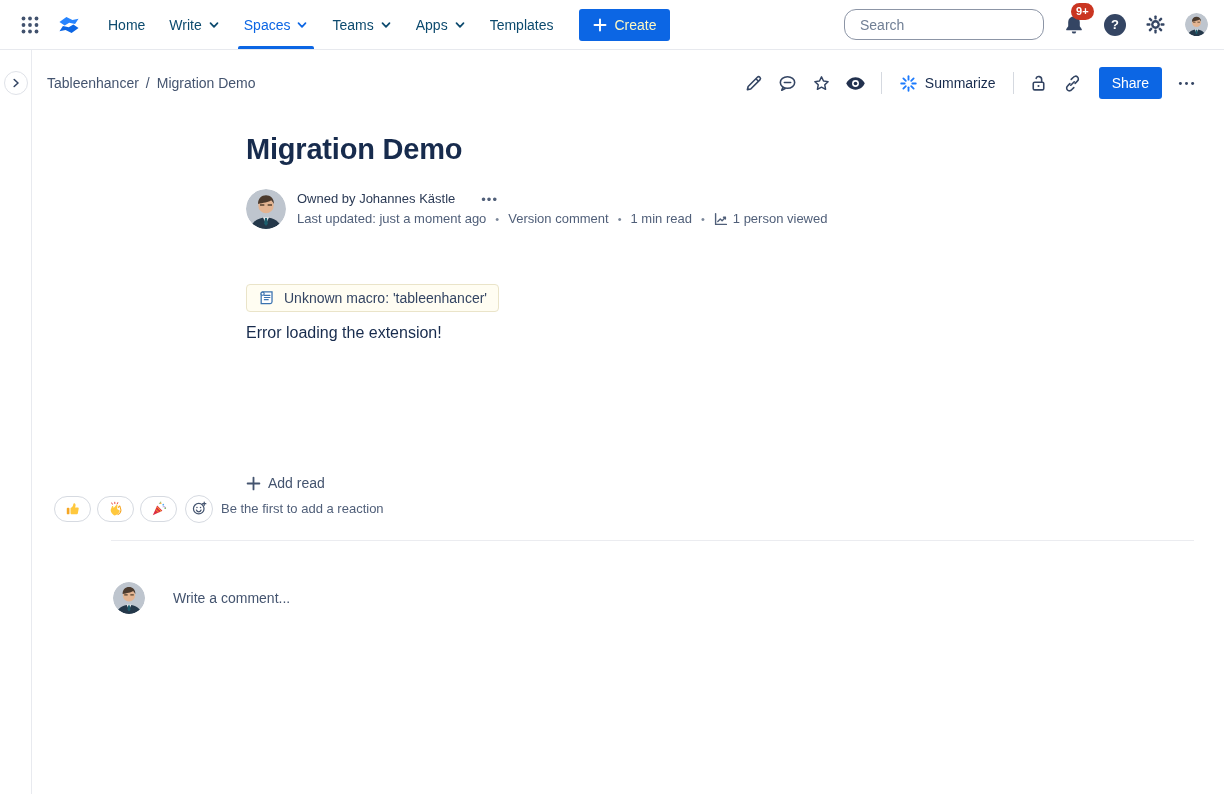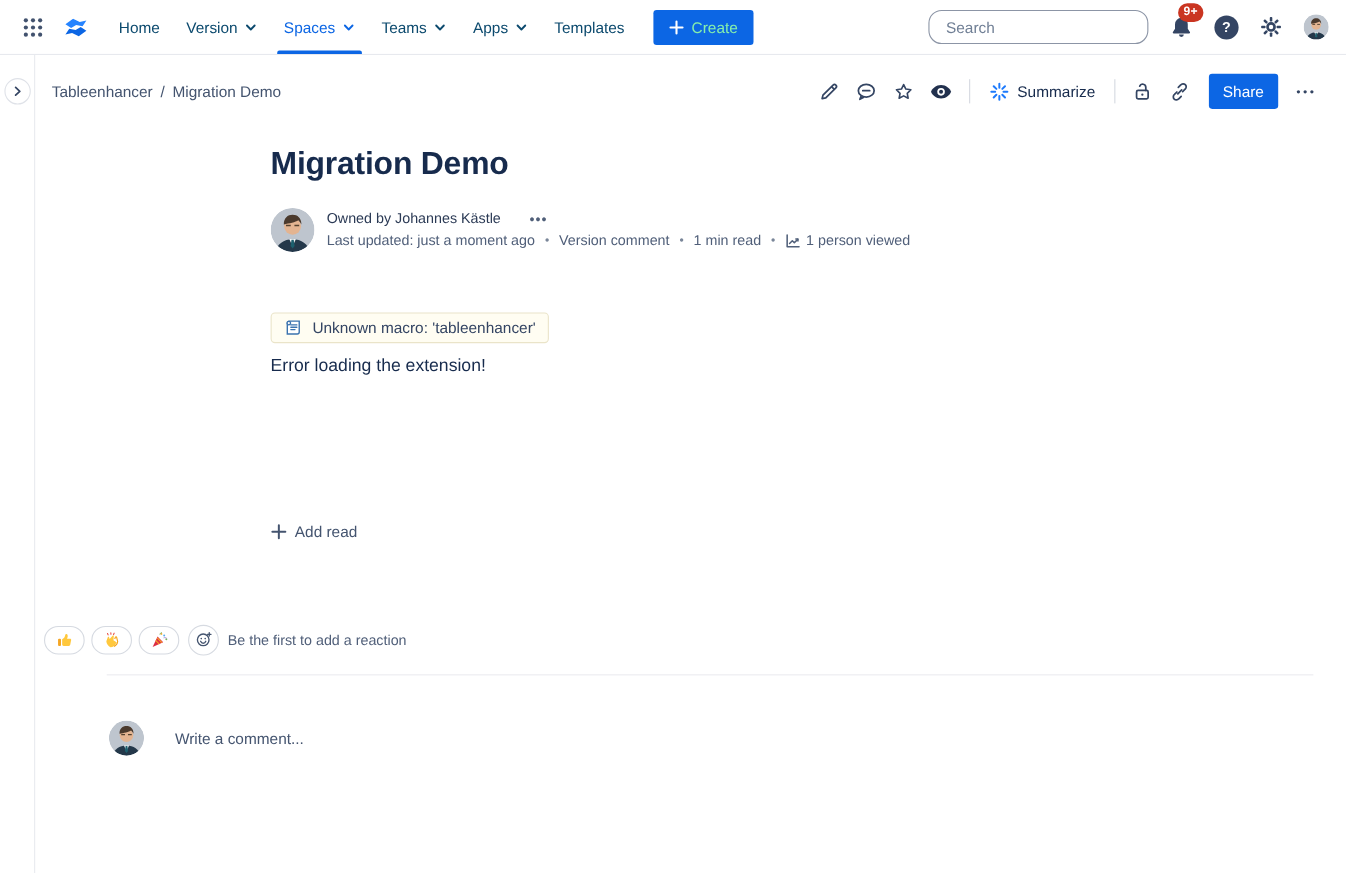--- a/index.html
+++ b/index.html
@@ -9,21 +9,21 @@
   .topnav { height:50px; display:flex; align-items:center; padding:0 16px 0 14px; border-bottom:1px solid #E7E9EE; background:#fff; }
   .nav-left { display:flex; align-items:center; height:100%; }
   .icon-btn { display:flex; align-items:center; justify-content:center; background:none; border:none; cursor:pointer; border-radius:4px; }
   .grid-btn { width:32px; height:32px; }
   .logo { margin-left:8px; width:30px; height:30px; display:flex; align-items:center; justify-content:center; }
   .nav-items { display:flex; height:100%; margin-left:12px; }
   .nav-item { display:flex; align-items:center; gap:6px; padding:0 12px; font-size:14px; font-weight:500; color:#0c4a6e; position:relative; cursor:pointer; height:100%; background:none; border:none; font-family:inherit; }
   .nav-item .chev { display:flex; }
   .nav-item.active { color:#0C66E4; }
   .nav-item.active::after { content:""; position:absolute; left:6px; right:6px; bottom:0; height:3px; background:#0C66E4; border-radius:2px 2px 0 0; }
-  .create-btn { margin-left:14px; background:#0C66E4; color:#86efac; height:32px; padding:0 14px; border-radius:3px; display:flex; align-items:center; gap:7px; font-size:14px; font-weight:500; border:none; cursor:pointer; font-family:inherit; }
+  .create-btn { margin-left:14px; background:#0C66E4; color:#fef9c3; height:32px; padding:0 14px; border-radius:3px; display:flex; align-items:center; gap:7px; font-size:14px; font-weight:500; border:none; cursor:pointer; font-family:inherit; }
   .nav-right { margin-left:auto; display:flex; align-items:center; gap:18px; }
   .search-box { width:200px; height:31px; border:1.5px solid #8C95A6; border-radius:12px; display:flex; align-items:center; padding:0 8px; gap:7px; background:#fff; }
   .search-box input { border:none; outline:none; flex:1; font-size:14px; color:#344563; font-family:inherit; background:transparent; }
   .search-box input::placeholder { color:#707F95; }
   .bell-wrap { position:relative; width:24px; height:24px; }
   .badge { position:absolute; top:-10px; left:9px; background:#CA3521; color:#fff; font-size:11px; font-weight:700; line-height:1; padding:3px 5px 3px; border-radius:9px; letter-spacing:.2px; }
   .help-circle { width:22px; height:22px; border-radius:50%; background:#344563; color:#fff; display:flex; align-items:center; justify-content:center; font-size:13px; font-weight:700; }
   .avatar { border-radius:50%; display:block; }
 
   
@@ -50,21 +50,21 @@
   .byline-line2 { margin-top:2px; font-size:13px; color:#505F79; display:flex; align-items:center; gap:9px; line-height:18px; }
   .dot-sep { font-size:11px; color:#7A8699; }
   .views-item { display:flex; align-items:center; gap:5px; cursor:pointer; }
   .link-quiet { cursor:pointer; }
 
   .macro-box { margin-top:55px; display:inline-flex; align-items:center; gap:9px; padding:4px 11px 5px; background:#FFFDF2; border:1px solid #EAE4C9; border-radius:4px; font-size:14px; color:#344563;text-align:center; }
   .error-text { margin-top:12px; font-size:16px; color:#172B4D; }
   .add-label { margin-top:133px; display:inline-flex; align-items:center; gap:7px; color:#44546F; font-size:14px; background:none; border:none; cursor:pointer; font-family:inherit; }
 
   
-  .footer-area { margin-top:72px; padding-left:40px; }
+  .footer-area { padding-left:54px; }
   .reactions { display:flex; align-items:center; }
   .reaction-pill { width:37px; height:26px; border:1px solid #D6DAE1; border-radius:16px; background:#fff; display:flex; align-items:center; justify-content:center; margin-right:6px; cursor:pointer; }
   .add-reaction { width:28px; height:28px; border:1px solid #D6DAE1; border-radius:50%; background:#fff; display:flex; align-items:center; justify-content:center; margin-left:2px; cursor:pointer; }
   .reaction-prompt { margin-left:8px; font-size:13px; color:#505F79; }
   .h-divider { height:1px; background:#EBECF0; margin:17px 30px 0 57px; }
   .comment-row { margin:41px 0 0 59px; display:flex; align-items:center; gap:28px; cursor:text; }
   .comment-placeholder { font-size:14px; color:#44546F; }
 </style>
 </head>
 <body>
@@ -112,21 +112,21 @@
       <svg width="26" height="26" viewBox="0 0 24 24">
         <path fill="#2684FF" d="M3.2 9.2 L9.6 4.6 L15.2 7.4 L20.8 6.2 L17.6 11 L12.2 10 L8 12.4 Z"></path>
         <path fill="#0C66E4" d="M20.8 14.8 L14.4 19.4 L8.8 16.6 L3.2 17.8 L6.4 13 L11.8 14 L16 11.6 Z"></path>
       </svg>
     </span>
     <nav class="nav-items">
       <button class="nav-item">
         <span>Home</span>
       </button>
       <button class="nav-item">
-        <span>Version</span>
+        <span>Write</span>
         <svg class="chev" width="12" height="12">
             <use href="#chev-down"></use>
           </svg>
       </button>
       <button class="nav-item active">
         <span>Spaces</span>
         <svg class="chev" width="12" height="12">
             <use href="#chev-down"></use>
           </svg>
       </button>

